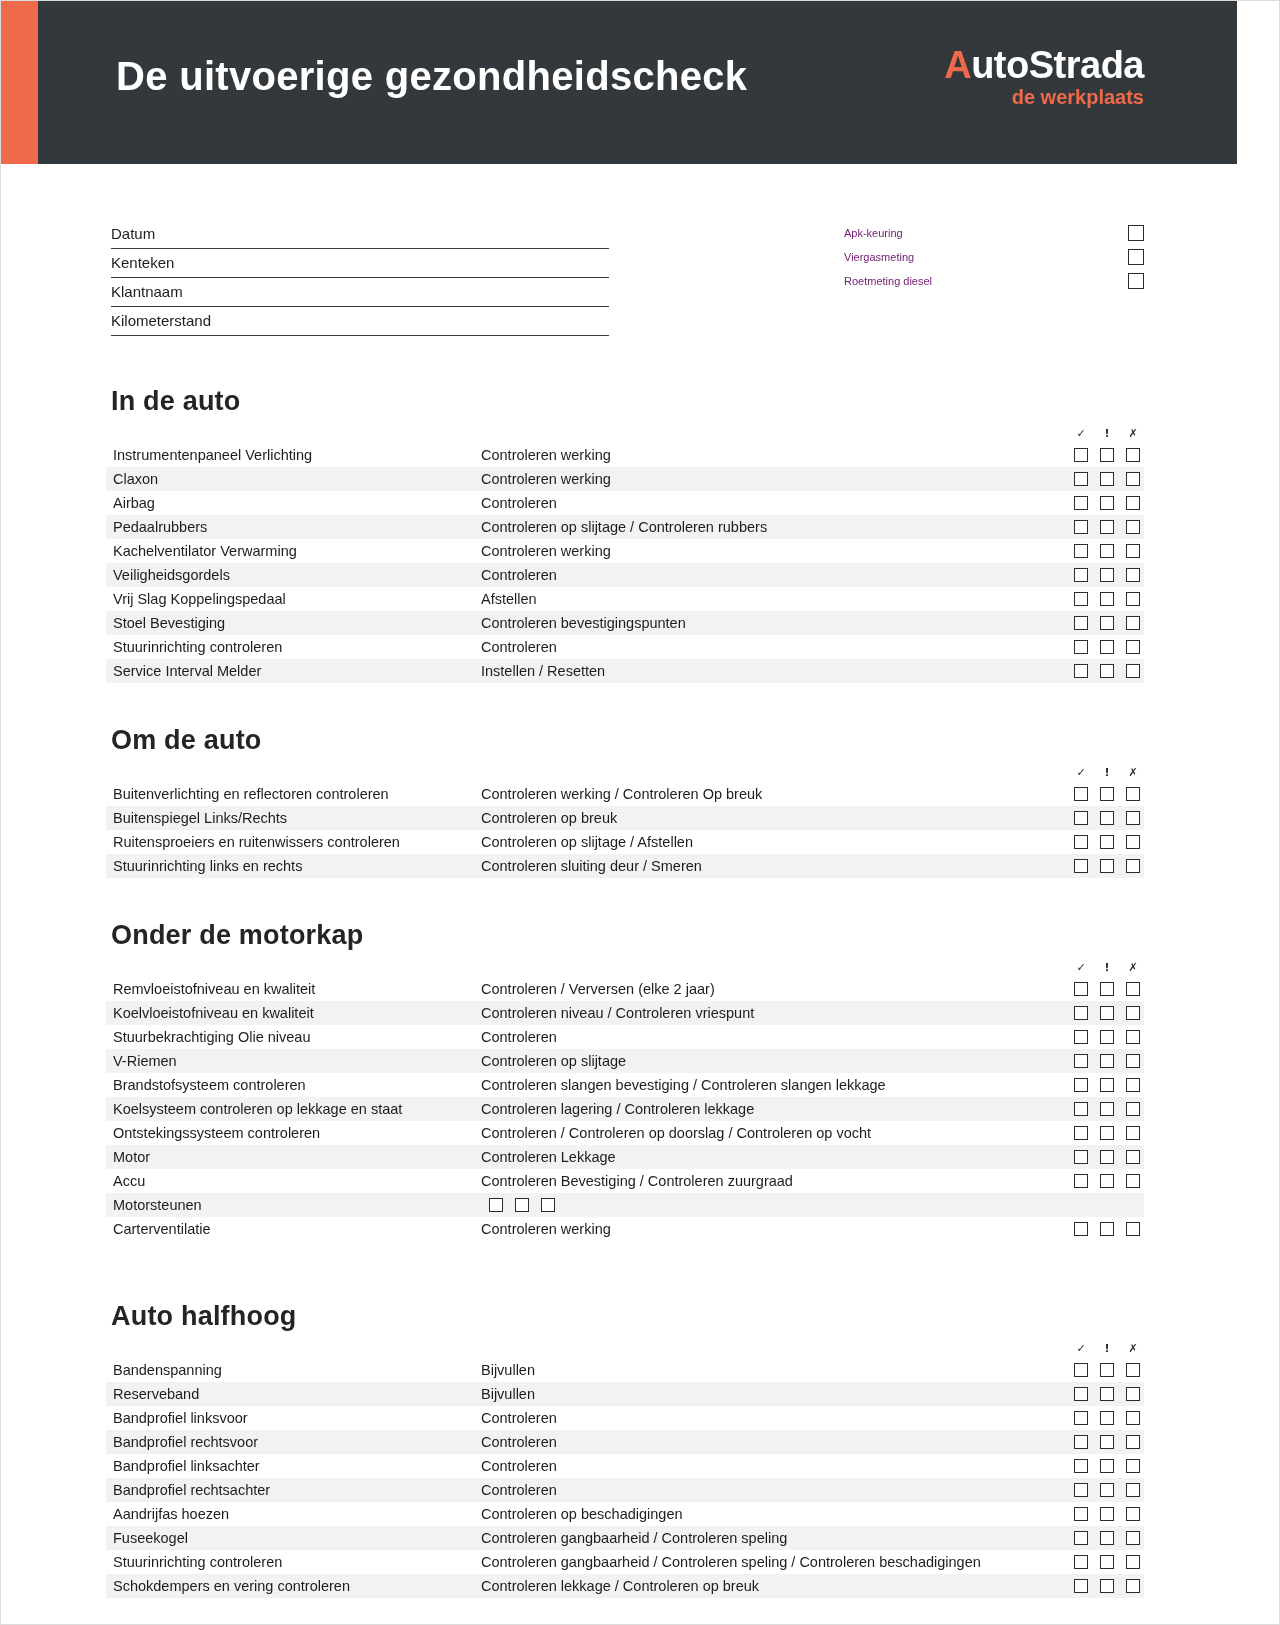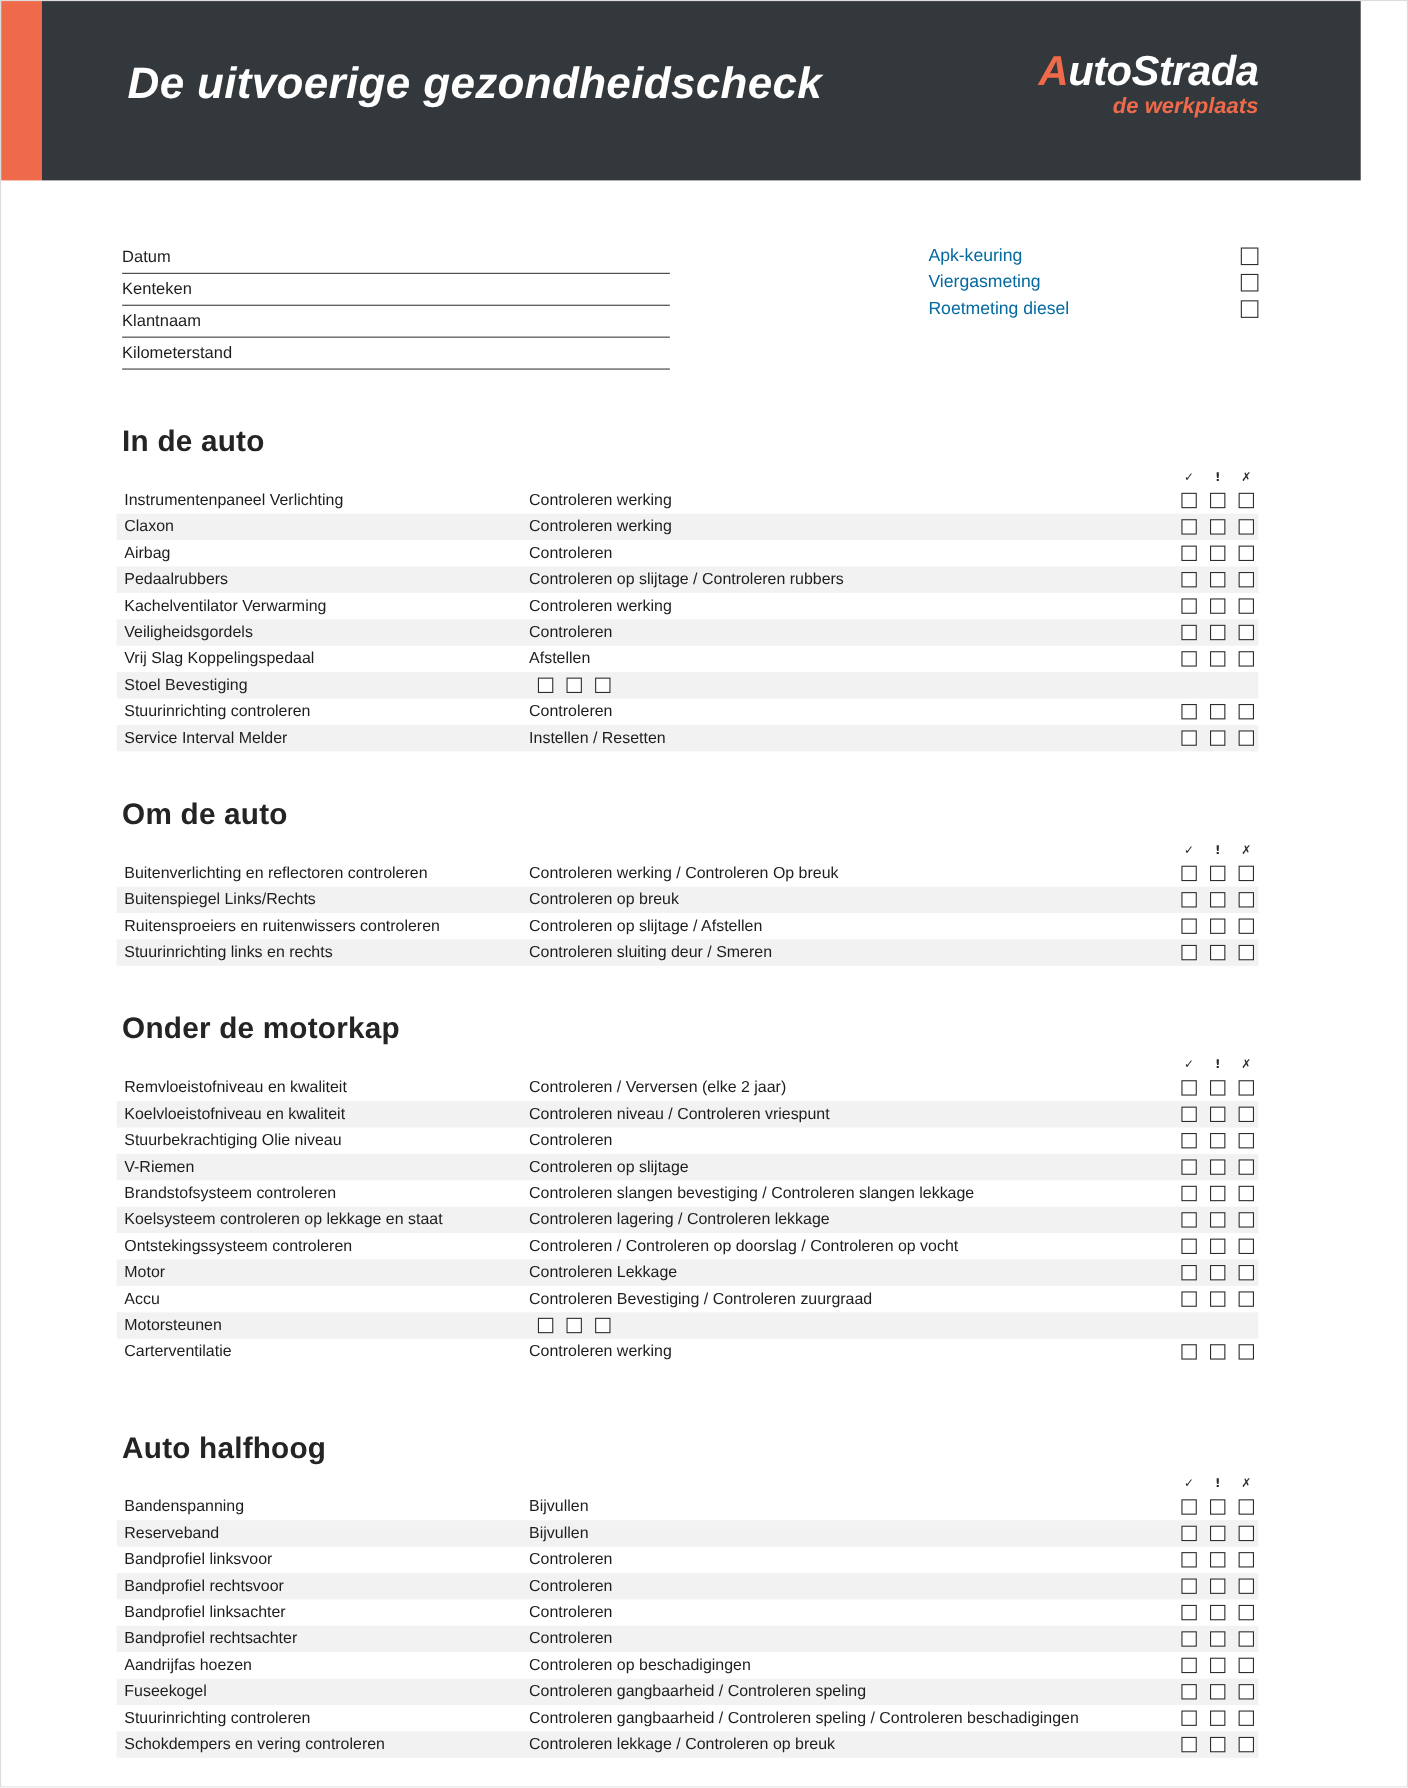--- a/index.html
+++ b/index.html
@@ -18,21 +18,20 @@
   
   .header { display: flex; height: 163px; margin-right: 42px; }
   .accent-bar { width: 37px; background: #EE6A4A; flex-shrink: 0; }
   .header-dark {
     flex: 1;
     background: #33383C;
     display: flex;
     align-items: center;
     justify-content: space-between;
     padding: 0 93px 12px 78px;
-    font-style: italic;
   }
   .page-title {
     color: #ffffff;
     font-size: 40px;
     font-weight: 700;
     letter-spacing: 0.3px;
     white-space: nowrap;
   }
   .logo { text-align: right; line-height: 1; }
   .logo-name {
@@ -69,21 +68,21 @@
   .field-label { font-size: 15px; color: #1d1d1d; }
   .field-line { flex: 1; height: 100%; cursor: text; }
 
   .form-inspections { width: 300px; padding-top: 1px; }
   .insp-row {
     display: flex;
     align-items: center;
     justify-content: space-between;
     height: 24px;
   }
-  .insp-label { font-size: 16px; color: #0369a1; }
+  .insp-label { font-size: 11px; color: #701a75; }
 
   .checkbox {
     display: inline-block;
     width: 14px;
     height: 14px;
     border: 1.5px solid #2d2d2d;
     background: #ffffff;
     flex-shrink: 0;
     cursor: pointer;
   }
@@ -248,20 +247,21 @@
             <span class="row-item">Vrij Slag Koppelingspedaal</span>
             <span class="row-action">Afstellen</span>
             <span class="row-checks">
               <span class="checkbox"></span>
               <span class="checkbox"></span>
               <span class="checkbox"></span>
             </span>
           </div>
           <div class="row">
             <span class="row-item">Stoel Bevestiging</span>
+            <span class="row-action">Controleren bevestigingspunten</span>
             <span class="row-checks">
               <span class="checkbox"></span>
               <span class="checkbox"></span>
               <span class="checkbox"></span>
             </span>
           </div>
           <div class="row">
             <span class="row-item">Stuurinrichting controleren</span>
             <span class="row-action">Controleren</span>
             <span class="row-checks">

